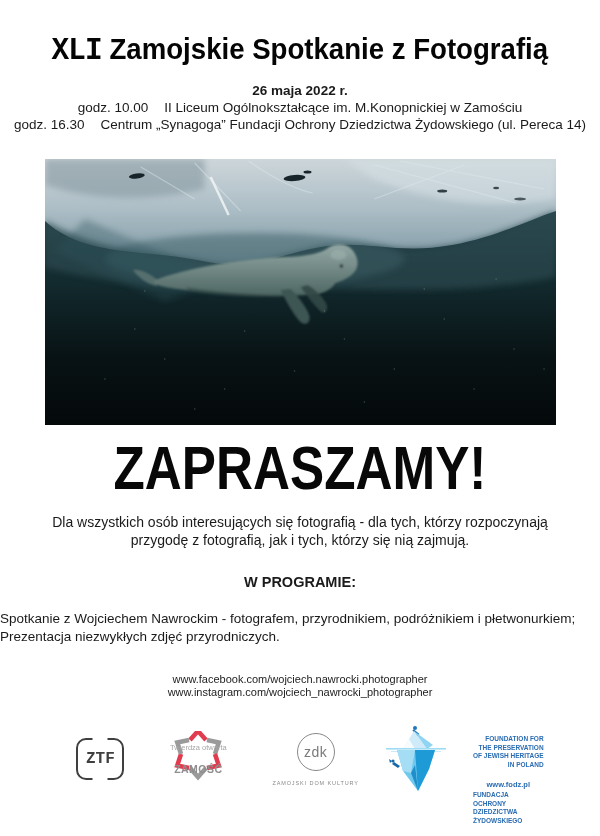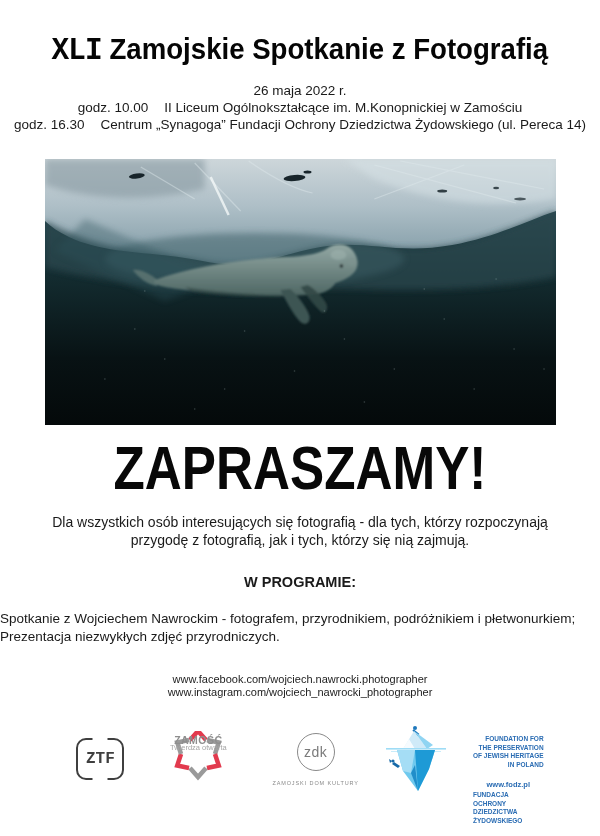--- a/index.html
+++ b/index.html
@@ -8,21 +8,21 @@
     font-family:"Liberation Sans",sans-serif;color:#1a1a1a;
     -webkit-font-smoothing:antialiased;
   }
   .center{text-align:center;}
   
   .title{margin-top:30px;text-align:center;white-space:nowrap;}
   .title-inner{display:inline-block;transform:scaleX(.92);transform-origin:center;
     font-weight:bold;font-size:30px;line-height:38px;color:#050505;}
   .title-prefix{font-family:"Liberation Mono","DejaVu Sans Mono",monospace;
     font-weight:bold;font-size:32px;letter-spacing:-1px;}
-  .date-line{margin-top:12px;font-size:13.5px;font-weight:normal;line-height:17px;}
+  .date-line{margin-top:12px;font-size:13.5px;font-weight:bold;line-height:17px;}
   .sched-line{font-size:13.5px;line-height:17px;white-space:nowrap;}
   .sched-time{font-weight:normal;margin-right:16px;}
   
   .photo-wrap{width:511px;height:266px;margin:26px auto 0;background:#0a1416;}
   .photo-wrap svg{display:block;}
   
   .headline{margin-top:10px;text-align:center;}
   .headline-inner{display:inline-block;transform:scaleX(.84);transform-origin:center;
     font-weight:bold;font-size:61px;line-height:66px;color:#080808;letter-spacing:0;}
   .intro{margin:12px auto 0;width:532px;font-size:14px;line-height:18px;text-align:center;}
@@ -35,21 +35,21 @@
   
   .ztf-box{position:relative;width:44px;height:38px;border:2.5px solid #3f3f3f;border-radius:10px;
     display:flex;align-items:center;justify-content:center;}
   .ztf-box .gap{position:absolute;left:50%;transform:translateX(-50%);width:15px;height:5px;background:#fff;}
   .ztf-box .gap.top{top:-4px;} .ztf-box .gap.bot{bottom:-4px;}
   .ztf-label{font-family:"Liberation Mono","DejaVu Sans Mono",monospace;font-weight:bold;
     font-size:16px;color:#3f3f3f;letter-spacing:0;}
   
   .zamosc{position:relative;width:96px;height:56px;}
   .zamosc svg{position:absolute;left:50%;top:0;transform:translateX(-50%);}
-  .zamosc-name{position:absolute;top:3px;width:100%;text-align:center;
+  .zamosc-name{position:absolute;top:32px;width:100%;text-align:center;
     font-size:10.5px;font-weight:bold;color:#8e8e8e;letter-spacing:.5px;}
   .zamosc-tag{position:absolute;top:12px;width:100%;text-align:center;
     font-size:7.5px;color:#a5a5a5;}
   
   .zdk{display:flex;flex-direction:column;align-items:center;}
   .zdk-circle{width:36px;height:36px;border:1.5px solid #8a8a8a;border-radius:50%;
     display:flex;align-items:center;justify-content:center;
     font-size:14px;color:#7a7a7a;letter-spacing:.5px;}
   .zdk-caption{margin-top:9px;font-size:5.5px;letter-spacing:.9px;color:#8a8a8a;white-space:nowrap;}
   

